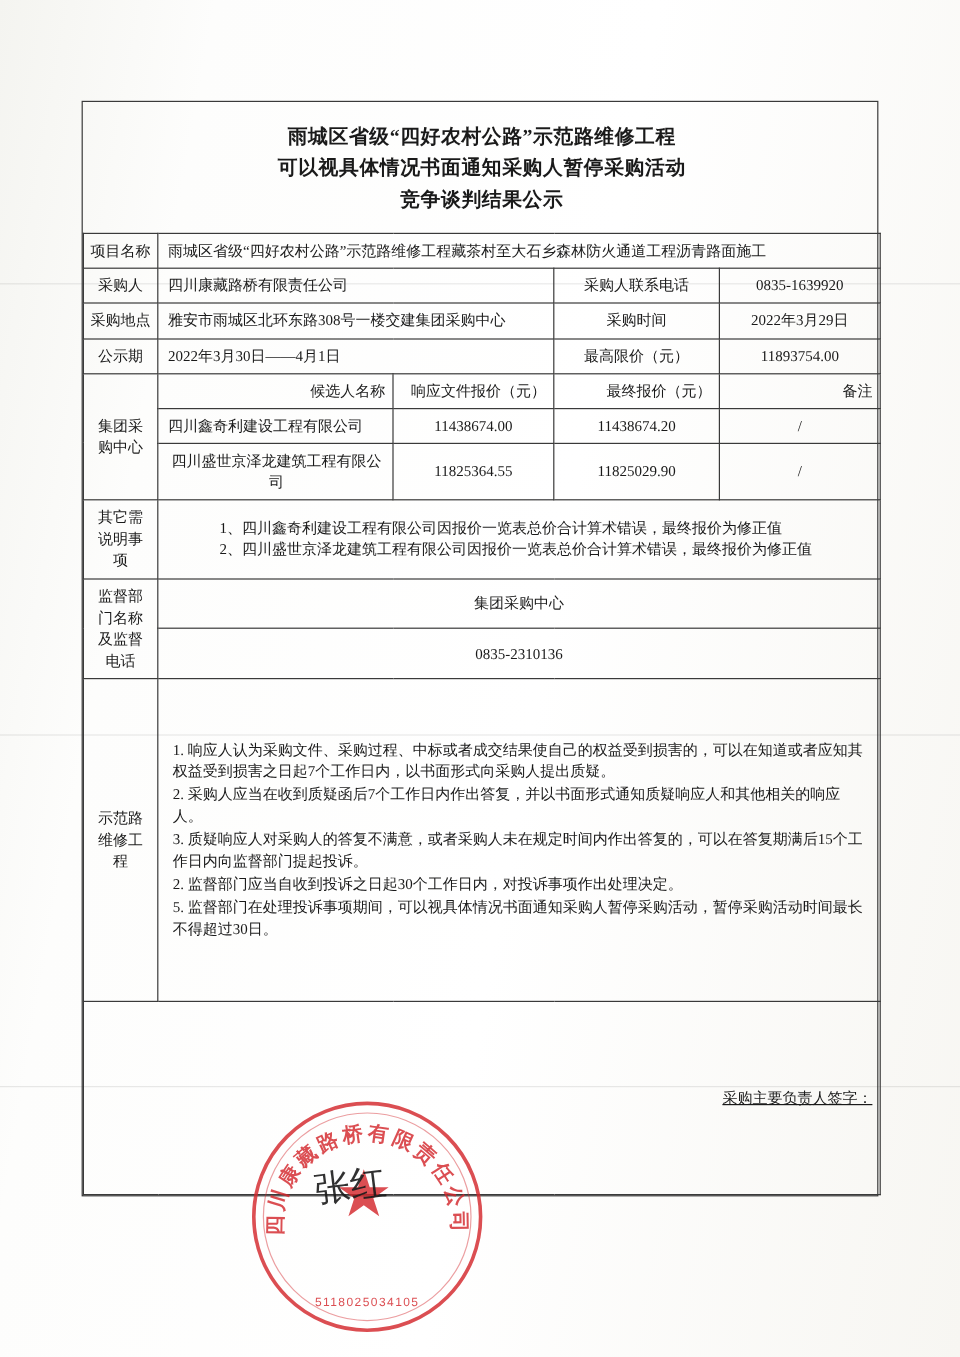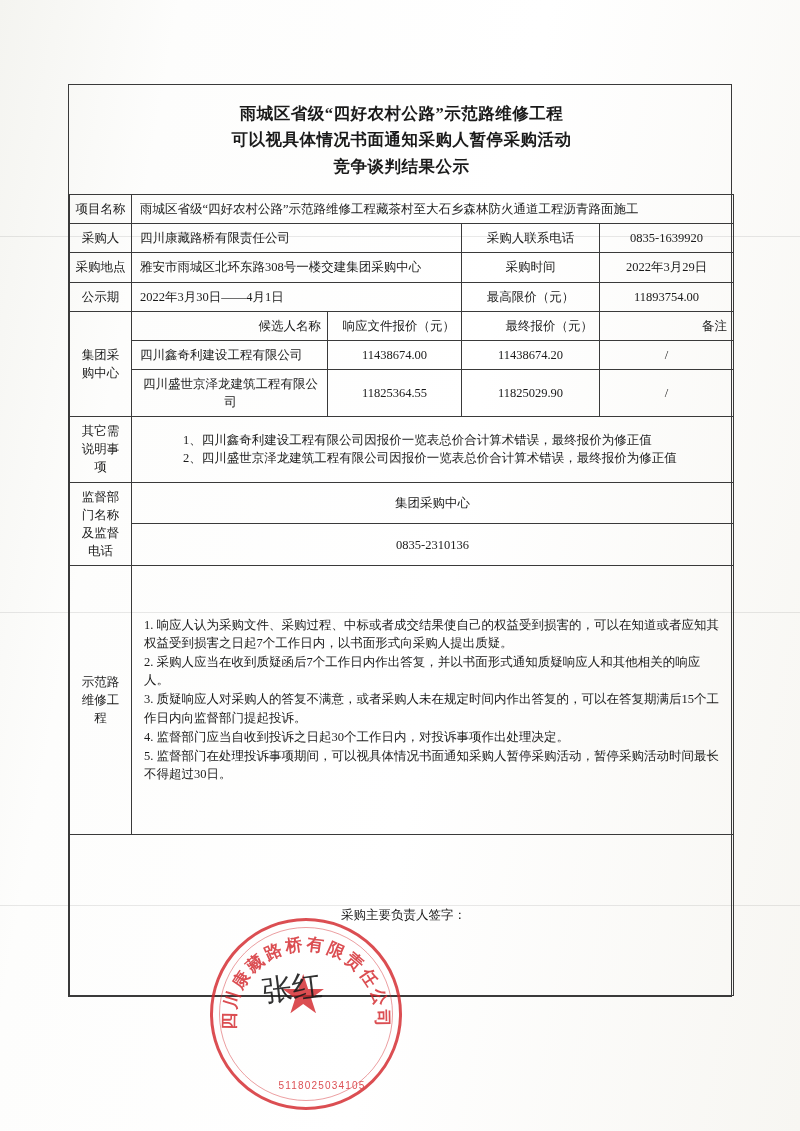--- a/index.html
+++ b/index.html
@@ -99,23 +99,24 @@
     margin: 0 0 1px 0;
   }
   .vlabel {
     text-align: center;
     line-height: 1.5;
     width: 58px;
   }
   .sign-cell {
     height: 150px;
     vertical-align: middle;
-    text-align: center;
+    text-align: right;
     padding-left: 10px !important;
     position: relative;
+    text-decoration: underline;
   }
   .sign-text {
     position: relative;
     z-index: 1;
   }
   
   .seal {
     position: absolute;
     left: 210px;
     top: 918px;
@@ -159,21 +160,21 @@
   }
   .seal-arc text {
     fill: #d4282d;
     font-family: "Liberation Serif", serif;
     font-size: 17px;
     font-weight: bold;
     letter-spacing: 3px;
   }
   .seal-bottom {
     position: absolute;
-    left: 16px;
+    left: 0;
     bottom: 16px;
     width: 100%;
     text-align: center;
     color: #d4282d;
     font-size: 10px;
     letter-spacing: 1.2px;
     font-family: "Liberation Sans", sans-serif;
   }
   .handwrite {
     position: absolute;
@@ -286,21 +287,21 @@
         <tr>
           <td class="ctr" colspan="4" style="padding:8px 6px">0835-2310136</td>
         </tr>
 
         <tr>
           <td class="vlabel">示范路维修工程</td>
           <td class="big-cell" colspan="4">
             <p>1. 响应人认为采购文件、采购过程、中标或者成交结果使自己的权益受到损害的，可以在知道或者应知其权益受到损害之日起7个工作日内，以书面形式向采购人提出质疑。</p>
             <p>2. 采购人应当在收到质疑函后7个工作日内作出答复，并以书面形式通知质疑响应人和其他相关的响应人。</p>
             <p>3. 质疑响应人对采购人的答复不满意，或者采购人未在规定时间内作出答复的，可以在答复期满后15个工作日内向监督部门提起投诉。</p>
-            <p>4. 监督部门应当自收到投诉之日起30个工作日内，对投诉事项作出处理决定。</p>
+            <p>2. 监督部门应当自收到投诉之日起30个工作日内，对投诉事项作出处理决定。</p>
             <p>5. 监督部门在处理投诉事项期间，可以视具体情况书面通知采购人暂停采购活动，暂停采购活动时间最长不得超过30日。</p>
           </td>
         </tr>
 
         <tr>
           <td class="sign-cell" colspan="5">
             <span class="sign-text">采购主要负责人签字：</span>
           </td>
         </tr>
       </tbody>

